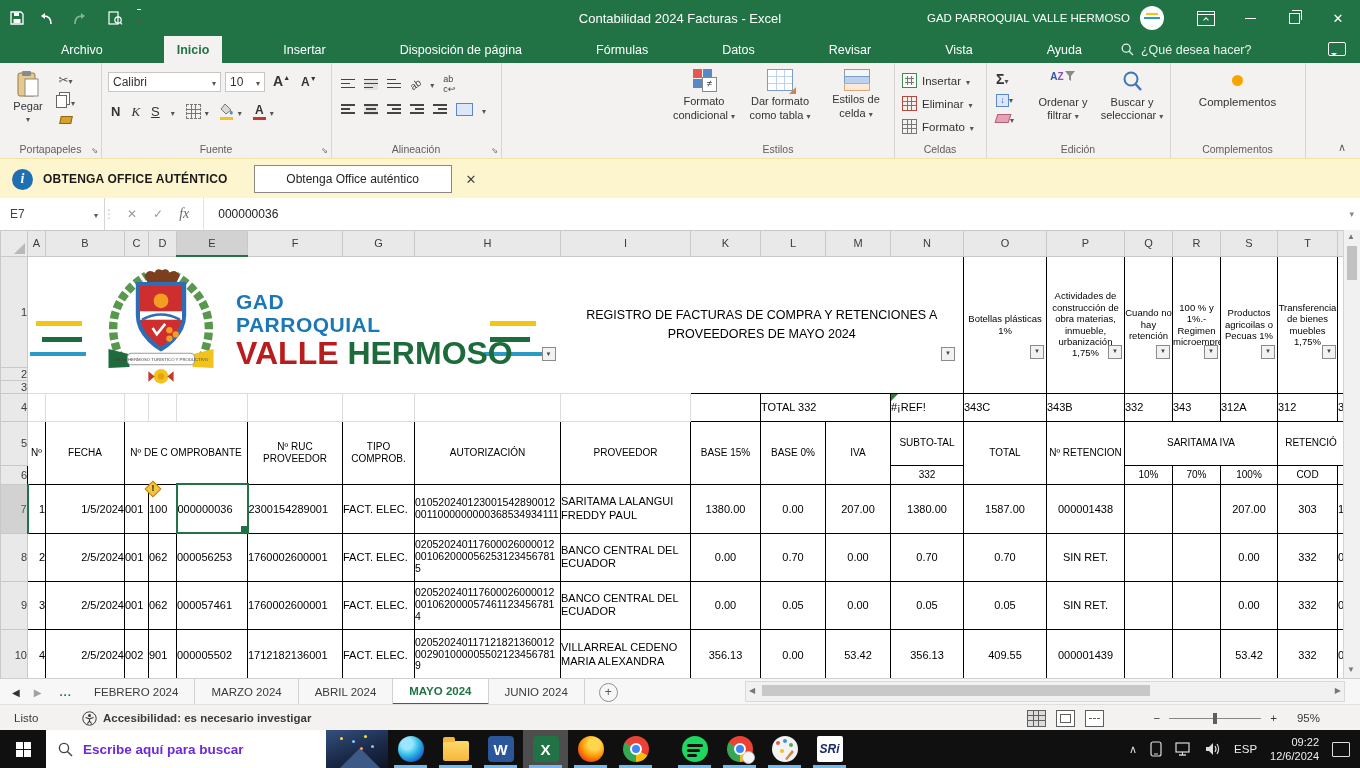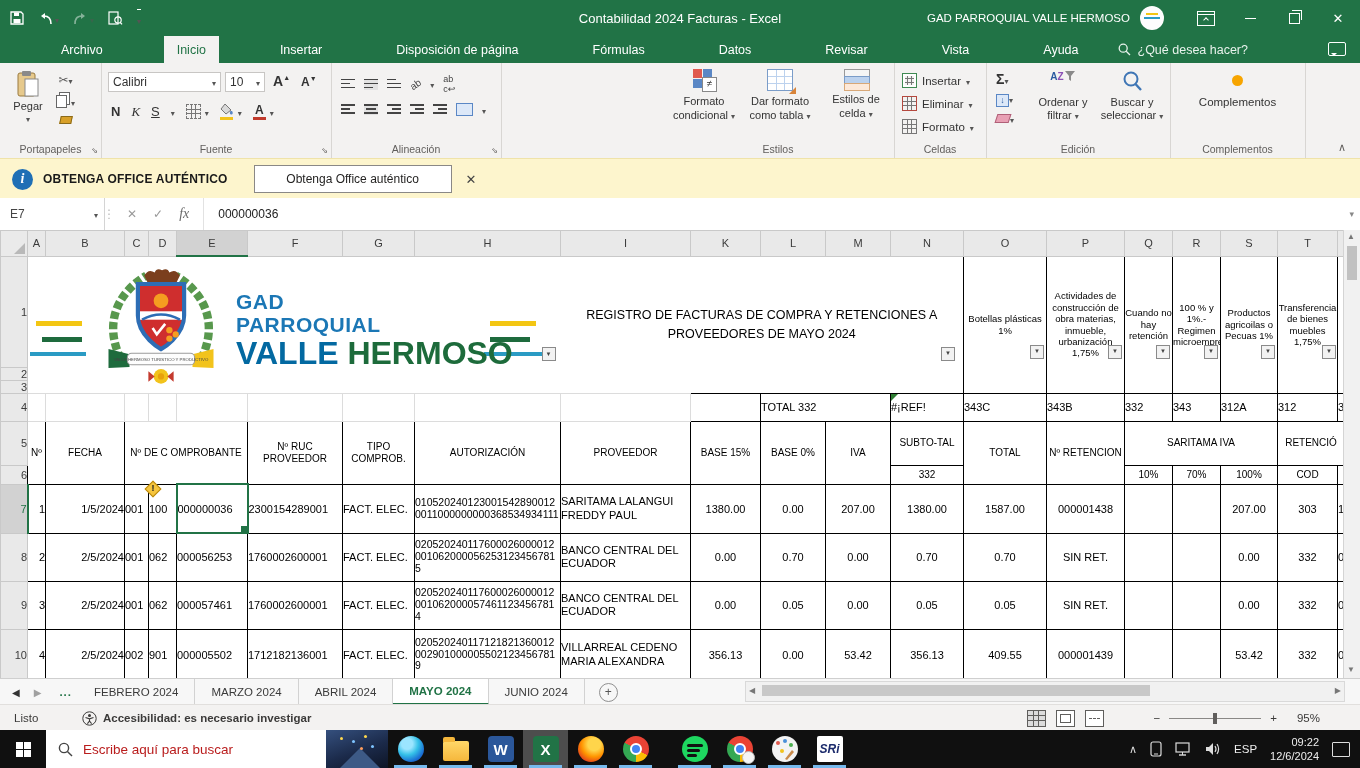--- a/index.html
+++ b/index.html
@@ -21,21 +21,21 @@
   .wb-rest span{width:9px;height:9px;border:1px solid #fff;display:block;position:relative;background:#217346;}
   .wb-rest span::before{content:"";position:absolute;left:2px;top:-4px;width:9px;height:9px;border:1px solid #fff;border-bottom:none;border-left:none;}
   .wb-close::after{content:"✕";font-size:13px;}
   .ribopt{width:16px;height:13px;border:1px solid #fff;position:relative;display:block;}
   .ribopt::before{content:"";position:absolute;left:0;top:2px;width:16px;height:1px;background:#fff;}
   .ribopt::after{content:"";position:absolute;left:6px;top:6px;width:3px;height:3px;border-left:1px solid #fff;border-top:1px solid #fff;transform:rotate(45deg);}
 
   
   .menubar{position:absolute;left:0;top:36px;width:1360px;height:27px;background:#217346;display:flex;align-items:stretch;}
   .mtab{display:flex;align-items:center;padding:0 13px;color:#fff;font-size:12.5px;margin-left:48px;}
-  .mtab.active{background:#f3f2f1;color:#217346;font-weight:normal;}
+  .mtab.active{background:#f3f2f1;color:#217346;font-weight:bold;}
   .msearch{display:flex;align-items:center;gap:7px;color:#e8f2ec;font-size:12.5px;margin-left:26px;}
   .bubble{position:absolute;right:14px;top:42px;width:16px;height:12px;border:1px solid #fff;border-radius:2px;}
   .bubble::after{content:"";position:absolute;left:2px;bottom:-4px;border:3px solid transparent;border-top-color:#fff;}
 
   
   .ribbon{position:absolute;left:0;top:63px;width:1360px;height:95px;background:#f3f2f1;font-size:11px;color:#333;}
   .rgroup{position:absolute;top:0;height:95px;border-right:1px solid #d8d6d3;}
   .rglabel{position:absolute;bottom:3px;left:0;right:0;text-align:center;font-size:10.5px;color:#605e5c;}
   .dlg{position:absolute;right:3px;bottom:3px;font-size:8px;color:#605e5c;}
   .dlg::after{content:"⇘";}
@@ -119,21 +119,21 @@
   .vs-up{position:absolute;top:2px;left:3px;color:#777;font-size:8px;}
   .vs-dn{position:absolute;bottom:4px;left:3px;color:#777;font-size:8px;}
   .vs-thumb{position:absolute;top:16px;left:3px;width:10px;height:34px;background:#c1c1c1;}
 
   
   .crest{position:absolute;left:70px;top:6px;}
   .gadtxt{position:absolute;left:208px;top:34px;line-height:1;}
   .gadtxt .l1{font-size:21px;font-weight:800;color:#1b77b5;letter-spacing:.5px;}
   .gadtxt .l2{font-size:21px;font-weight:800;color:#1b77b5;letter-spacing:.5px;margin-top:2px;}
   .gadtxt .l3{font-size:32px;font-weight:800;margin-top:2px;white-space:nowrap;}
-  .gadtxt .v{color:#0369a1;}
+  .gadtxt .v{color:#b91c1c;}
   .gadtxt .h{color:#1d6b3b;}
 
   
   .tabbar{position:absolute;left:0;top:678px;width:1360px;height:26px;background:#f7f7f7;border-top:1px solid #cfcfcf;
           display:flex;align-items:stretch;font-size:11.5px;color:#3b3b3b;}
   .tnav{display:flex;align-items:center;gap:14px;padding:0 12px;color:#555;font-size:10px;}
   .tdots{color:#217346;font-weight:bold;letter-spacing:1px;display:flex;align-items:center;padding:0 6px;}
   .stab{display:flex;align-items:center;padding:0 16px;border-right:1px solid #d2d2d2;white-space:nowrap;}
   .stab:first-of-type{border-left:1px solid #d2d2d2;}
   .stab.active{background:#fff;color:#217346;font-weight:bold;border-bottom:2px solid #217346;}
@@ -163,21 +163,21 @@
   .zthumb{position:absolute;left:44px;top:-5px;width:4px;height:11px;background:#605e5c;}
   .zpct{width:34px;text-align:right;}
 
   
   .taskbar{position:absolute;left:0;top:730px;width:1360px;height:38px;background:#101010;display:flex;align-items:stretch;color:#eee;}
   .startbtn{width:46px;display:flex;align-items:center;justify-content:center;}
   .winlogo{width:15px;height:15px;display:grid;grid-template-columns:7px 7px;grid-template-rows:7px 7px;gap:1px;}
   .winlogo i{background:#fff;}
   .searchbox{width:342px;background:#fff;display:flex;align-items:center;position:relative;color:#4a4a4a;}
   .searchbox .mag{margin:0 10px 0 12px;}
-  .searchtxt{font-size:13.5px;color:#b91c1c;}
+  .searchtxt{font-size:13.5px;color:#6d28d9;font-weight:bold;}
   .searchimg{position:absolute;right:0;top:0;width:62px;height:38px;overflow:hidden;
      background:linear-gradient(160deg,#35507e 0%,#1b2a4a 55%,#0e1526 100%);}
   .searchimg::before{content:"";position:absolute;left:8px;bottom:-6px;border-left:26px solid transparent;
      border-right:26px solid transparent;border-bottom:26px solid #3d5a86;}
   .searchimg i{position:absolute;width:3px;height:3px;border-radius:50%;background:#ffd84d;left:14px;top:7px;
      box-shadow:12px 3px 0 #7fc4ff,24px -2px 0 #ffd84d,31px 8px 0 #7fc4ff,20px 10px 0 #ff9c5b;}
   .tslot{width:45px;display:flex;align-items:center;justify-content:center;position:relative;}
   .tslot::after{content:"";position:absolute;left:6px;right:6px;bottom:0;height:3px;background:#76b9ed;}
   .tslot.activeapp{background:#4d4d4d;}
   .appico{width:26px;height:26px;border-radius:4px;display:flex;align-items:center;justify-content:center;font-weight:bold;color:#fff;}

